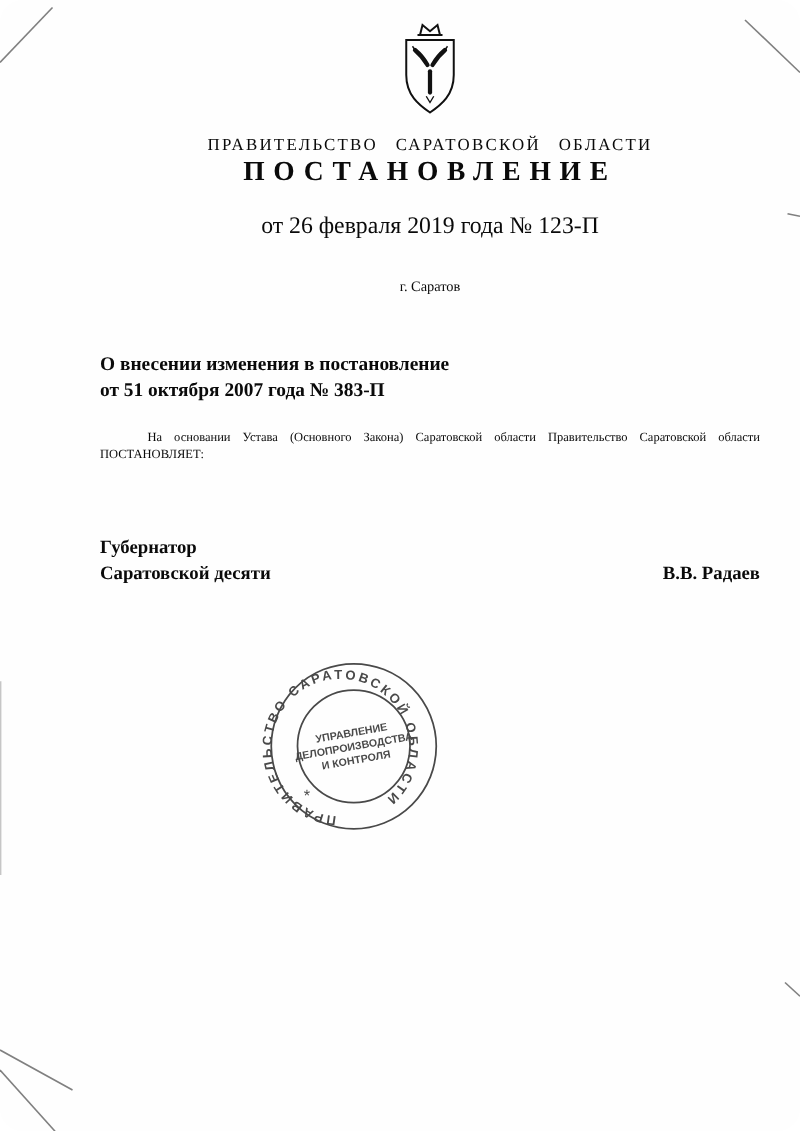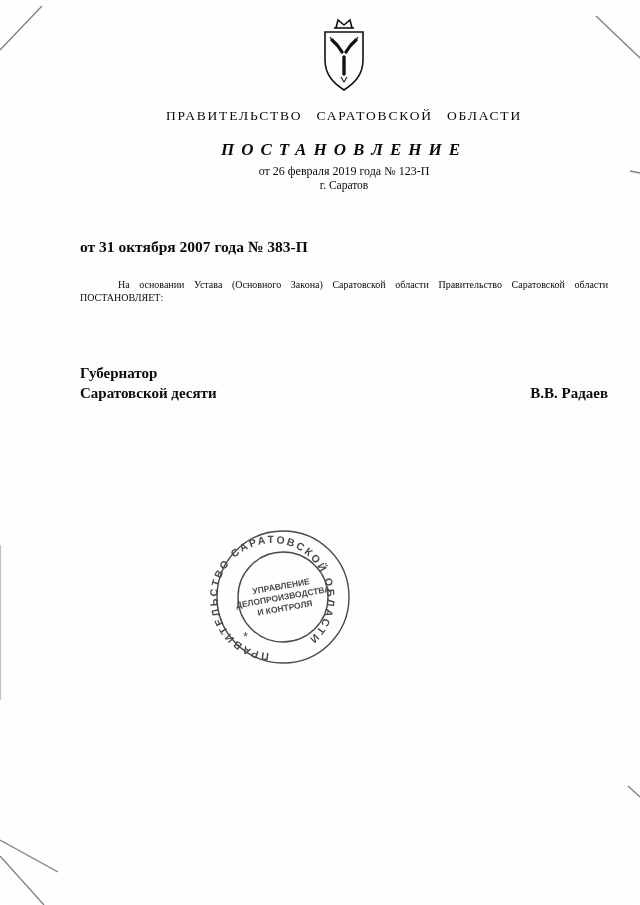--- a/index.html
+++ b/index.html
@@ -25,32 +25,31 @@
   .emblem-wrap { margin-top: 16px; line-height: 0; }
 
   .org-name {
     margin-top: 14px;
     font-size: 13.5px;
     letter-spacing: 1.8px;
     word-spacing: 9px;
     white-space: nowrap;
   }
   .doc-type {
-    margin-top: 16px;
-    font-size: 17px;
+    margin-top: 0;
+    font-size: 22px;
     font-weight: bold;
     letter-spacing: 7px;
-    font-style: italic;
   }
   .date-line {
-    margin-top: 4px;
-    font-size: 12px;
+    margin-top: 20px;
+    font-size: 19px;
   }
   .city-line {
-    margin-top: 0;
+    margin-top: 32px;
     font-size: 11.5px;
   }
 
   .doc-title {
     margin-top: 46px;
     font-size: 15.5px;
     font-weight: bold;
     line-height: 1.35;
   }
 
@@ -129,21 +128,22 @@
         </svg>
       </div>
 
       <div class="org-name">ПРАВИТЕЛЬСТВО  САРАТОВСКОЙ  ОБЛАСТИ</div>
       <div class="doc-type">ПОСТАНОВЛЕНИЕ</div>
       <div class="date-line">от 26 февраля 2019 года № 123-П</div>
       <div class="city-line">г. Саратов</div>
     </div>
 
     <div class="doc-title">
-      <div>от 31 октября 2007 года № 383-П</div>
+      <div>О внесении изменения в постановление</div>
+      <div>от 51 октября 2007 года № 383-П</div>
     </div>
 
     <div class="doc-body">
       <p>На основании Устава (Основного Закона) Саратовской области Правительство Саратовской области ПОСТАНОВЛЯЕТ:</p>
     </div>
 
     <div class="signature-row">
       <div>
         <div>Губернатор</div>
         <div>Саратовской десяти</div>

